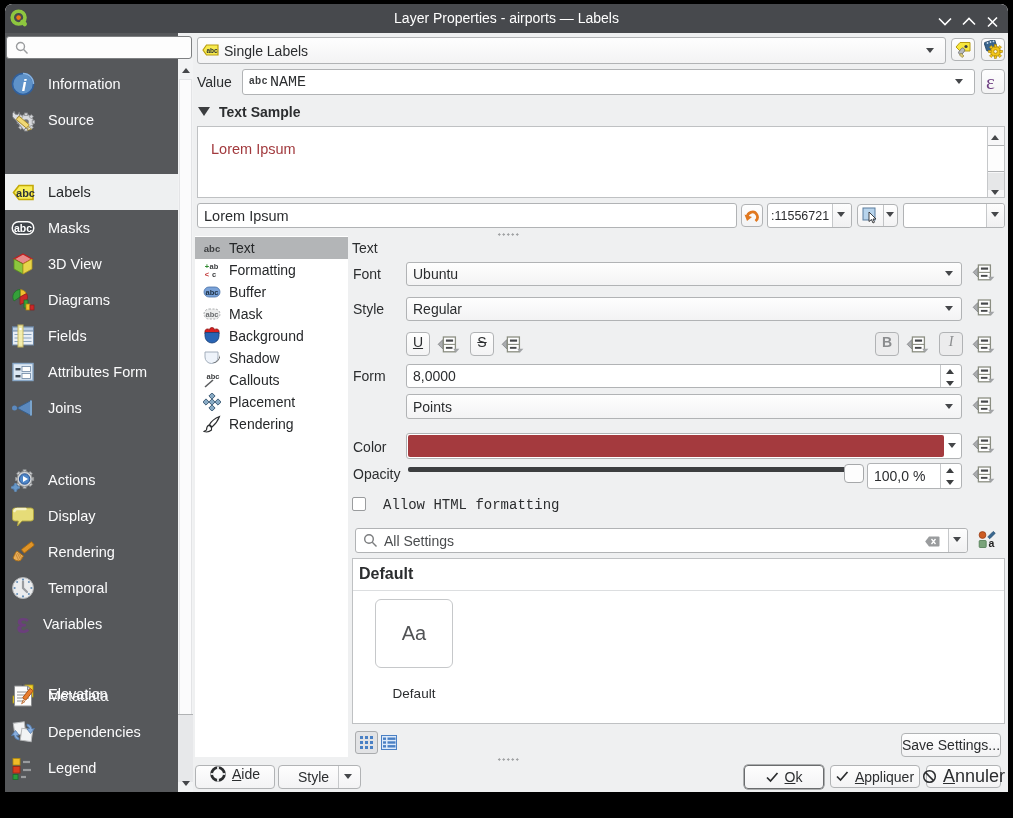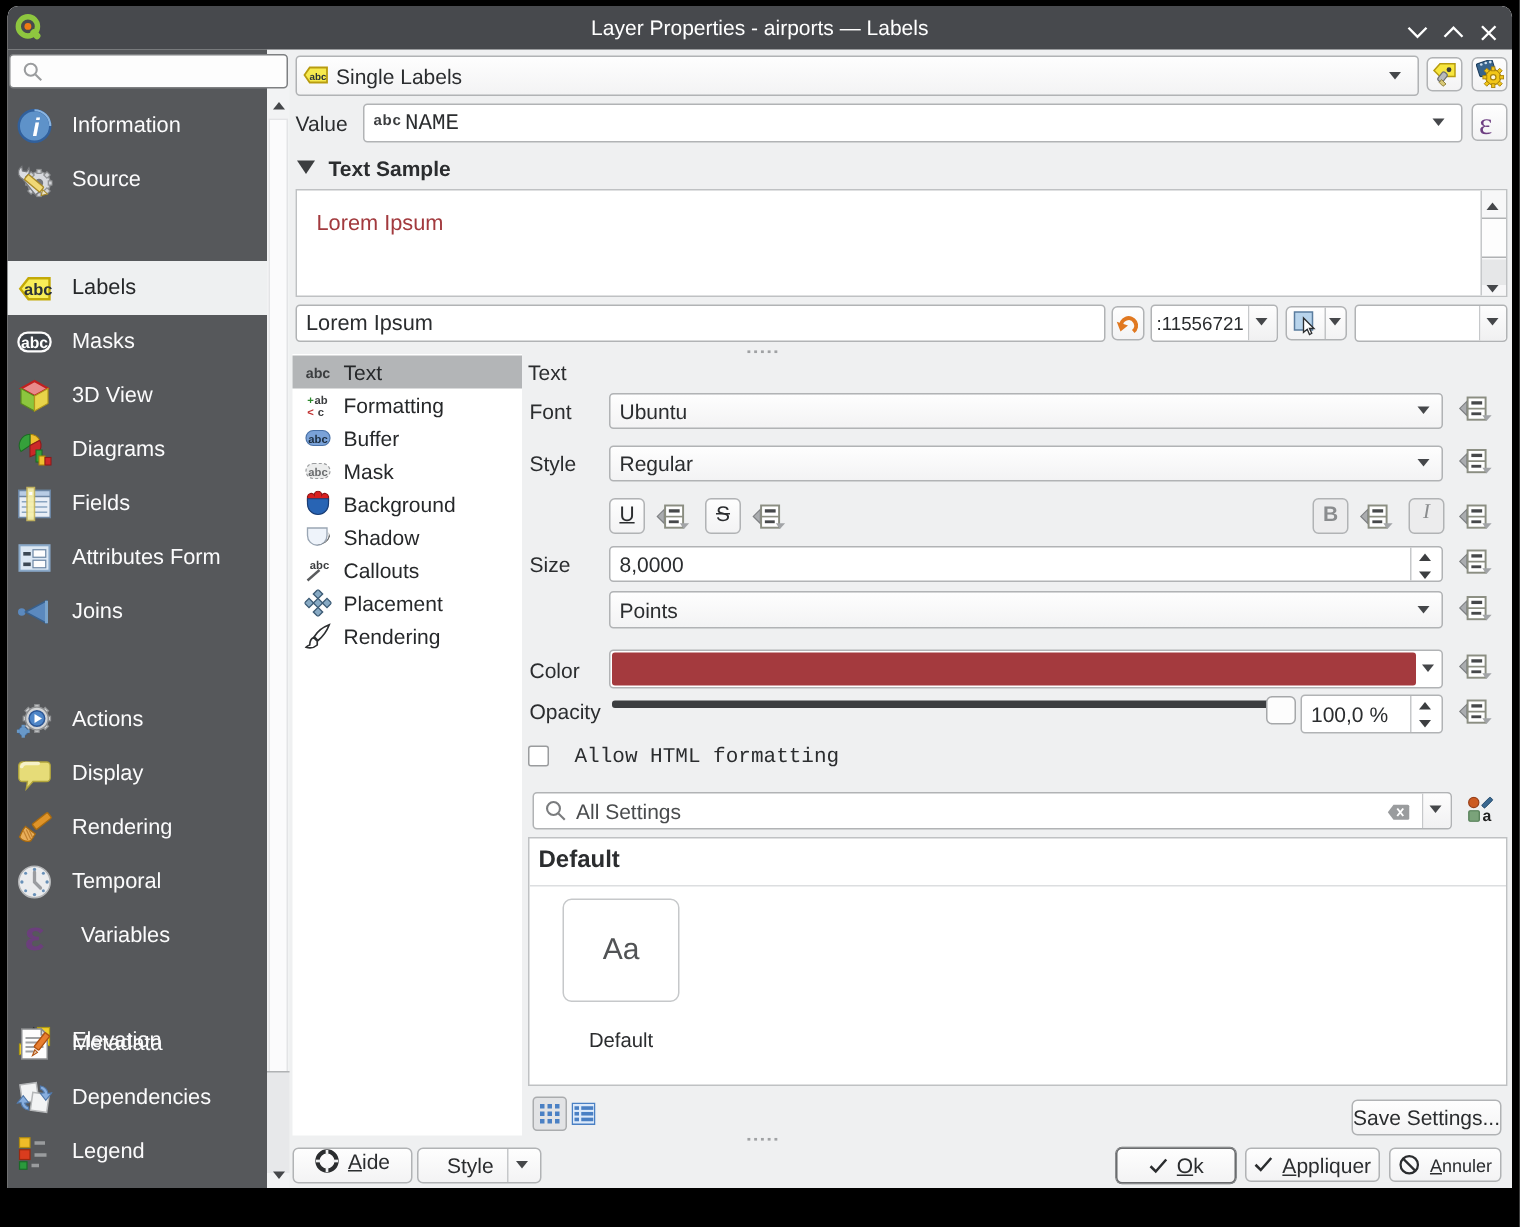--- a/index.html
+++ b/index.html
@@ -179,21 +179,21 @@
           <circle cx="17.9" cy="17.9" r="1"></circle>
         </g>
 <path d="M12,5.5 L12,12 L16,16" fill="none" stroke="#9a9ca0" stroke-width="2.2" stroke-linecap="round"></path>
 </svg>
       <span style="position:absolute;left:43px;top:50%;transform:translateY(-50%);white-space:nowrap;">Temporal</span>
     </div>
     <div class="abs" style="left:0;top:602px;width:173px;height:36px;color:#fbfbfc;font-size:14.5px;">
       <svg class="ic" viewBox="0 0 24 24">
         <text x="12" y="21" font-size="28" font-weight="bold" font-family="Liberation Serif,serif" fill="#6b3f7c" text-anchor="middle">ε</text>
       </svg>
-      <span style="position:absolute;left:49px;top:50%;transform:translateY(-50%);white-space:nowrap;">Variables</span>
+      <span style="position:absolute;left:38px;top:50%;transform:translateY(-50%);white-space:nowrap;">Variables</span>
     </div>
     <div class="abs" style="left:0;top:672px;width:173px;height:36px;color:#fbfbfc;font-size:14.5px;">
       <svg class="ic" viewBox="0 0 24 24">
 <rect x="14" y="3" width="8" height="12" fill="#f2cf2c" stroke="#b09a10" stroke-width="0.8"></rect>
 <rect x="2" y="14" width="7" height="7" fill="#f2cf2c" stroke="#b09a10" stroke-width="0.8"></rect>
 <line x1="4" y1="21.5" x2="20" y2="21.5" stroke="#2c2e30" stroke-width="1.4"></line>
 <path d="M11.5,21 L11.5,7 M11.5,4.5 l-4,5 M11.5,4.5 l4,5" fill="none" stroke="#2c2e30" stroke-width="2"></path>
 <path d="M11.5,2.5 l-4.2,5.5 h8.4 z" fill="#2c2e30"></path>
 </svg>
       <span style="position:absolute;left:43px;top:50%;transform:translateY(-50%);white-space:nowrap;">Elevation</span>
@@ -447,21 +447,21 @@
 <div class="abs btn" style="left:934px;top:328px;width:24px;height:24px;background:#ececed;"></div>
 <div class="abs" style="left:934px;top:330px;width:24px;text-align:center;font-size:14px;color:#8a8c8e;font-style:italic;font-family:'Liberation Serif',serif;">I</div>
 <svg class="abs" style="left:966px;top:331px" width="24" height="19" viewBox="0 0 24 19">
 <path d="M6.9,4.6 L2.2,9.3 L6.9,14 Z" fill="#aaacaf" stroke="#7e8083" stroke-width="0.8"></path>
 <rect x="7.4" y="2" width="12" height="14.8" fill="#fff" stroke="#8b8e82" stroke-width="1.3"></rect>
 <line x1="7.4" y1="9.4" x2="19.4" y2="9.4" stroke="#8b8e82" stroke-width="1.1"></line>
 <rect x="9.9" y="4.5" width="7.2" height="2.2" fill="#46484a"></rect>
 <rect x="9.9" y="11.9" width="6.6" height="1.9" fill="#46484a"></rect>
 <path d="M17.2,13.8 L23.4,13.8 L20,17.6 Z" fill="#a2a4a7"></path>
 </svg>
-<div class="abs t" style="left:348px;top:364px;">Size</div>
+<div class="abs t" style="left:348px;top:364px;">Form</div>
 <div class="abs winput" style="left:401px;top:360px;width:556px;height:24px;"></div>
 <div class="abs t" style="left:408px;top:364px;">8,0000</div>
 <div class="abs" style="left:935px;top:361px;width:21px;height:22px;border-left:1px solid #c6c8ca;"></div>
 <div class="abs arru" style="left:941px;top:365px;border-bottom-color:#3c3e40"></div>
     <div class="abs arrd" style="left:941px;top:377px;border-top-color:#3c3e40"></div>
 <svg class="abs" style="left:966px;top:361px" width="24" height="19" viewBox="0 0 24 19">
 <path d="M6.9,4.6 L2.2,9.3 L6.9,14 Z" fill="#aaacaf" stroke="#7e8083" stroke-width="0.8"></path>
 <rect x="7.4" y="2" width="12" height="14.8" fill="#fff" stroke="#8b8e82" stroke-width="1.3"></rect>
 <line x1="7.4" y1="9.4" x2="19.4" y2="9.4" stroke="#8b8e82" stroke-width="1.1"></line>
 <rect x="9.9" y="4.5" width="7.2" height="2.2" fill="#46484a"></rect>
@@ -582,19 +582,19 @@
         <polyline points="1,5.5 4.5,9 11.5,1" fill="none" stroke="#2b2d2f" stroke-width="1.7"></polyline>
       </svg>
       <span><u>O</u>k</span>
     </div>
 <div class="abs" style="left:825px;top:761px;width:90px;height:23px;background:linear-gradient(#fefefe,#f3f3f4);border:1px solid #b1b3b5;border-radius:4px;display:flex;align-items:center;justify-content:center;gap:6px;font-size:14px;color:#2b2d2f;white-space:nowrap;">
       <svg width="13" height="11" viewBox="0 0 13 11" style="flex:none">
         <polyline points="1,5.5 4.5,9 11.5,1" fill="none" stroke="#2b2d2f" stroke-width="1.7"></polyline>
       </svg>
       <span><u>A</u>ppliquer</span>
     </div>
-<div class="abs" style="left:921px;top:761px;width:75px;height:23px;background:linear-gradient(#fefefe,#f3f3f4);border:1px solid #b1b3b5;border-radius:4px;display:flex;align-items:center;justify-content:center;gap:6px;font-size:12px;color:#2b2d2f;white-space:nowrap;">
+<div class="abs" style="left:921px;top:761px;width:75px;height:23px;background:linear-gradient(#fefefe,#f3f3f4);border:1px solid #b1b3b5;border-radius:4px;display:flex;align-items:center;justify-content:center;gap:6px;font-size:18px;color:#2b2d2f;white-space:nowrap;">
       <svg width="15" height="15" viewBox="0 0 15 15" style="flex:none">
         <circle cx="7.5" cy="7.5" r="5.8" fill="none" stroke="#2b2d2f" stroke-width="1.5"></circle>
         <line x1="3.4" y1="3.4" x2="11.6" y2="11.6" stroke="#2b2d2f" stroke-width="1.5"></line>
       </svg>
       <span><u>A</u>nnuler</span>
     </div>
 </div>
 </body></html>

